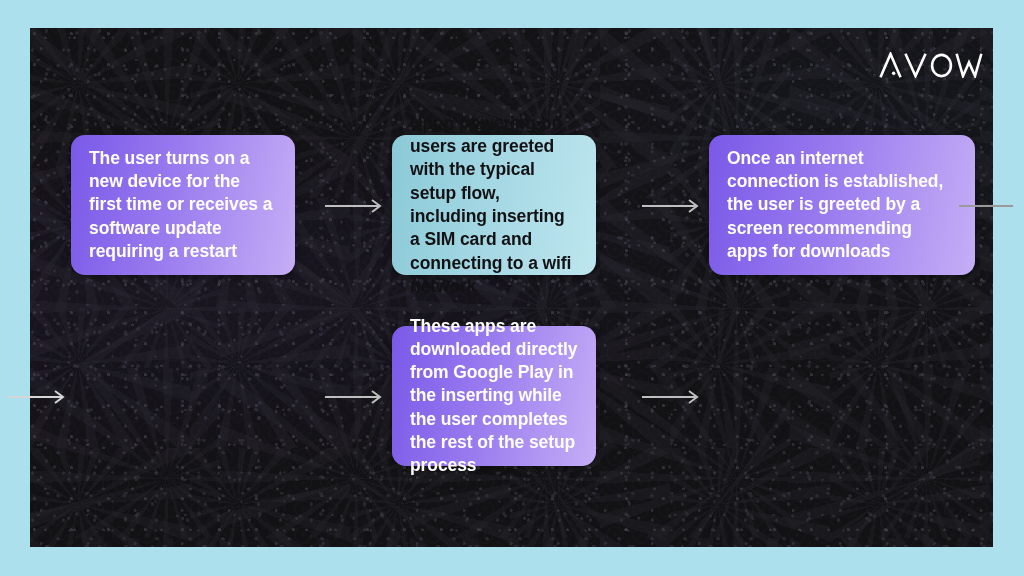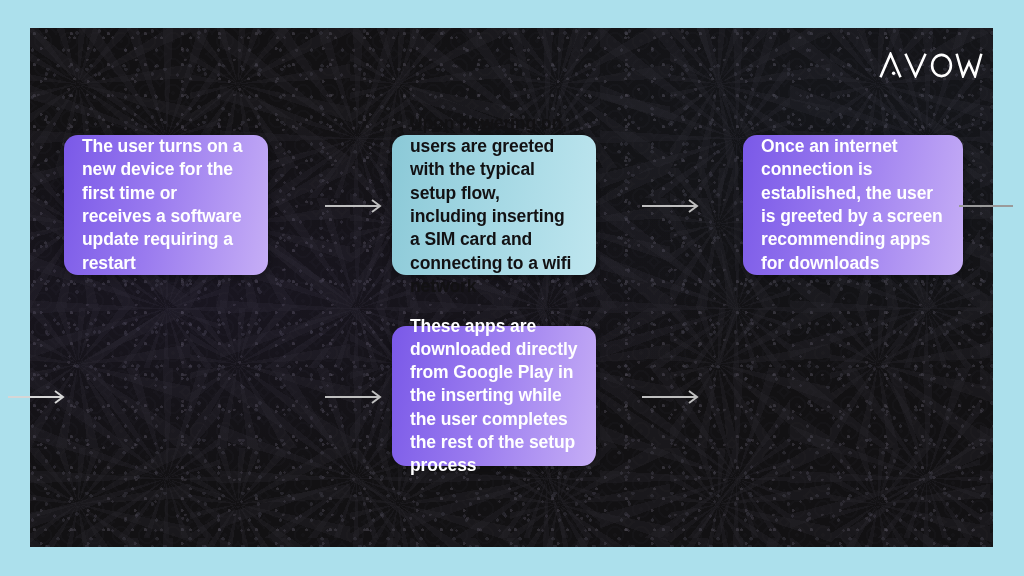--- a/index.html
+++ b/index.html
@@ -103,23 +103,23 @@
   .theme-purple {
     background: linear-gradient(100deg, #7A59E8 0%, #9A7BEF 45%, #C6AEF6 100%);
   }
   .theme-purple .node-text { color: #ffffff; }
   .theme-cyan {
     background: linear-gradient(100deg, #8BC9D7 0%, #A5D8E4 50%, #BEE6EF 100%);
   }
   .theme-cyan .node-text { color: #121113; }
 
   
-  .col1 { left: 64px;  width: 204px; }
+  .col1 { left: 71px;  width: 224px; }
   .col2 { left: 392px; width: 204px; }
-  .col3 { left: 743px; width: 220px; }
+  .col3 { left: 709px; width: 266px; }
   .row1 { top: 135px;  height: 140px; }
   .row2 { top: 326px;  height: 140px; }
 
   
   .arrow {
     position: absolute;
     height: 20px;
     pointer-events: none;
   }
   .arrow svg { display: block; overflow: visible; }

